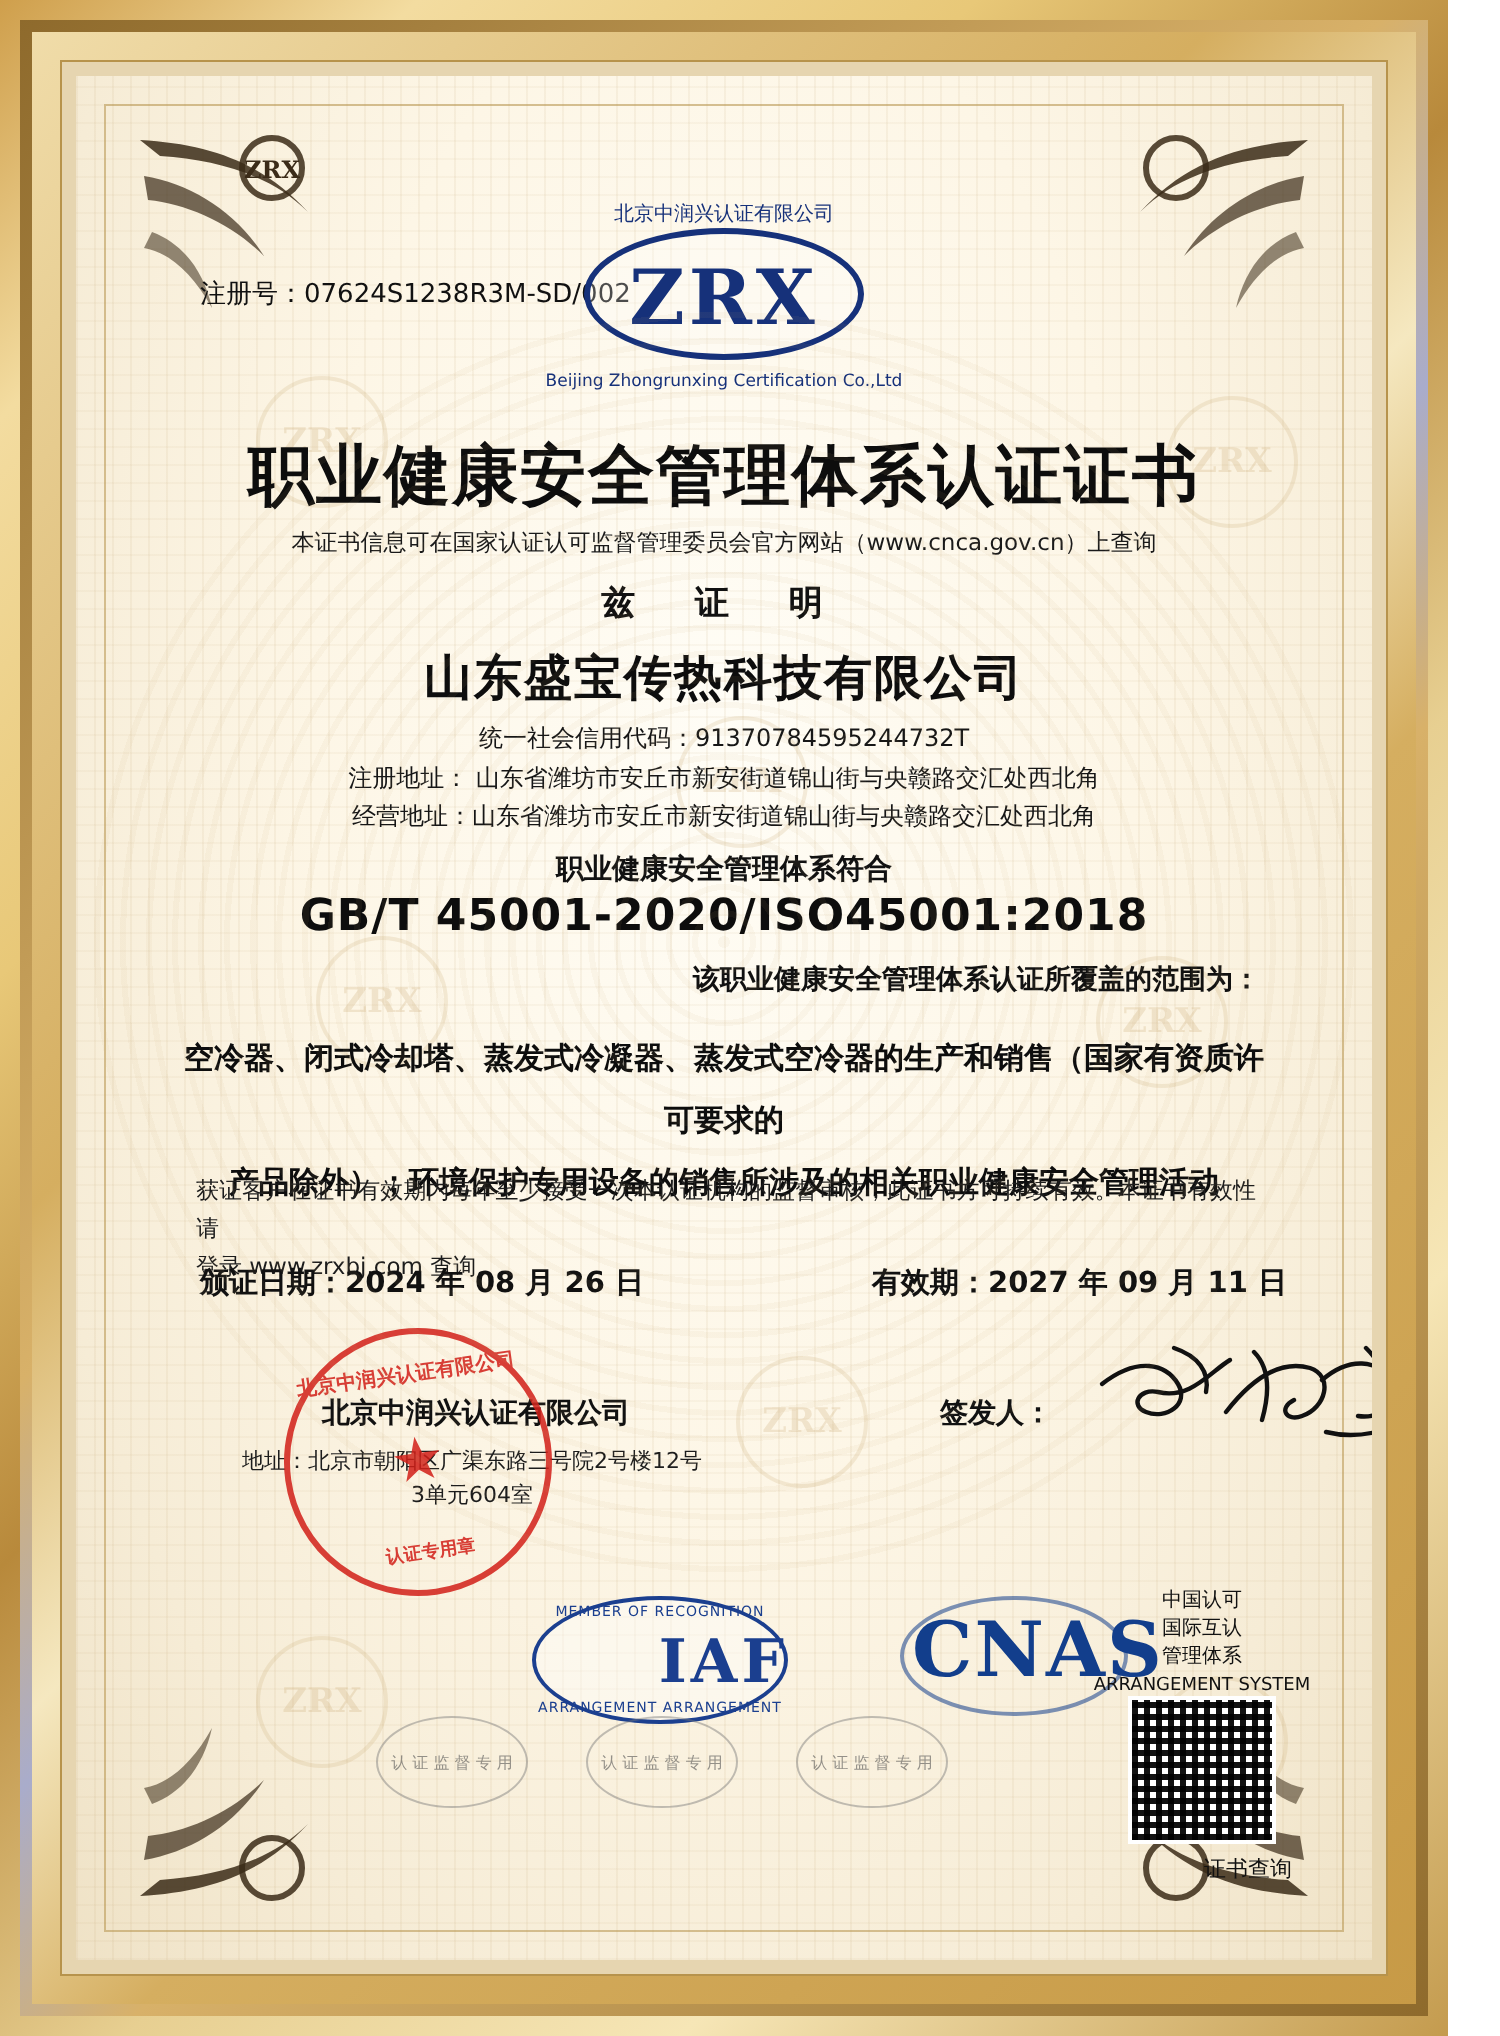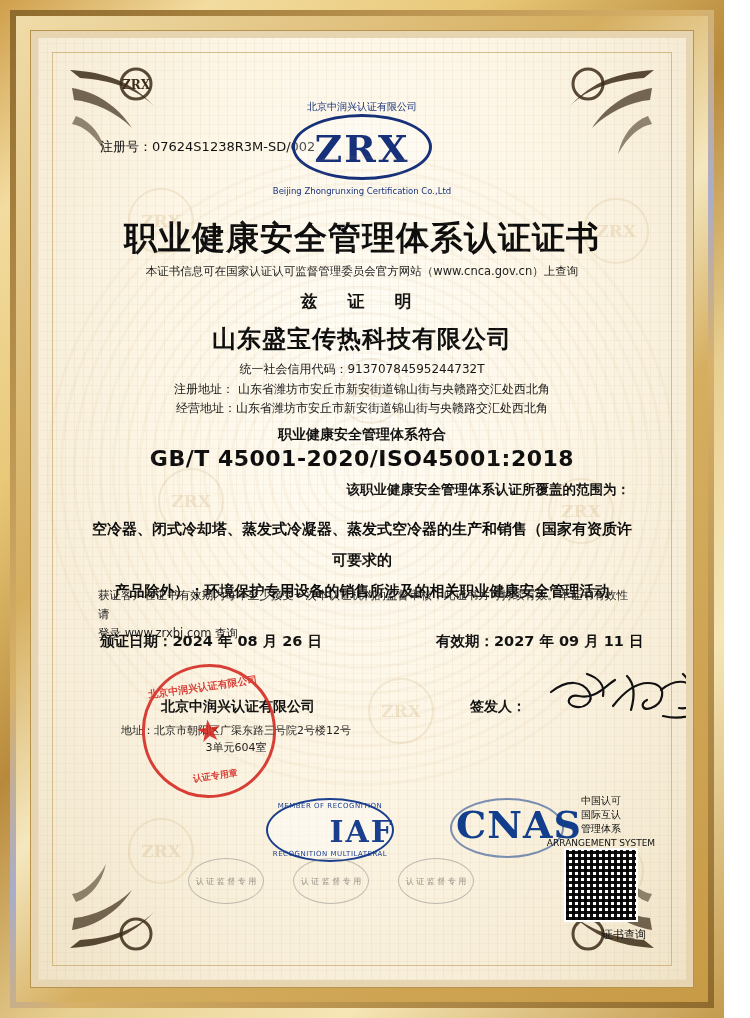--- a/index.html
+++ b/index.html
@@ -454,21 +454,21 @@
             <path d="M140 8 C150 18 156 32 150 48"></path>
             <path d="M120 50 C136 54 154 50 170 38"></path>
           </g>
         </svg>
       </div>
 
       <div class="iaf">
         <div class="ell"></div>
         <div class="t1">MEMBER OF RECOGNITION</div>
         <div class="letters">IAF</div>
-        <div class="t2">RECOGNITION MULTILATERAL</div>
+        <div class="t2">ARRANGEMENT ARRANGEMENT</div>
       </div>
 
       <div class="cnas-ring"></div>
       <div class="cnas">CNAS</div>
       <div class="cnas-txt">
         <div>中国认可</div>
         <div>国际互认</div>
         <div>管理体系</div>
         <div class="ms">ARRANGEMENT SYSTEM</div>
         <div class="ms">CNAS C076-M</div>

